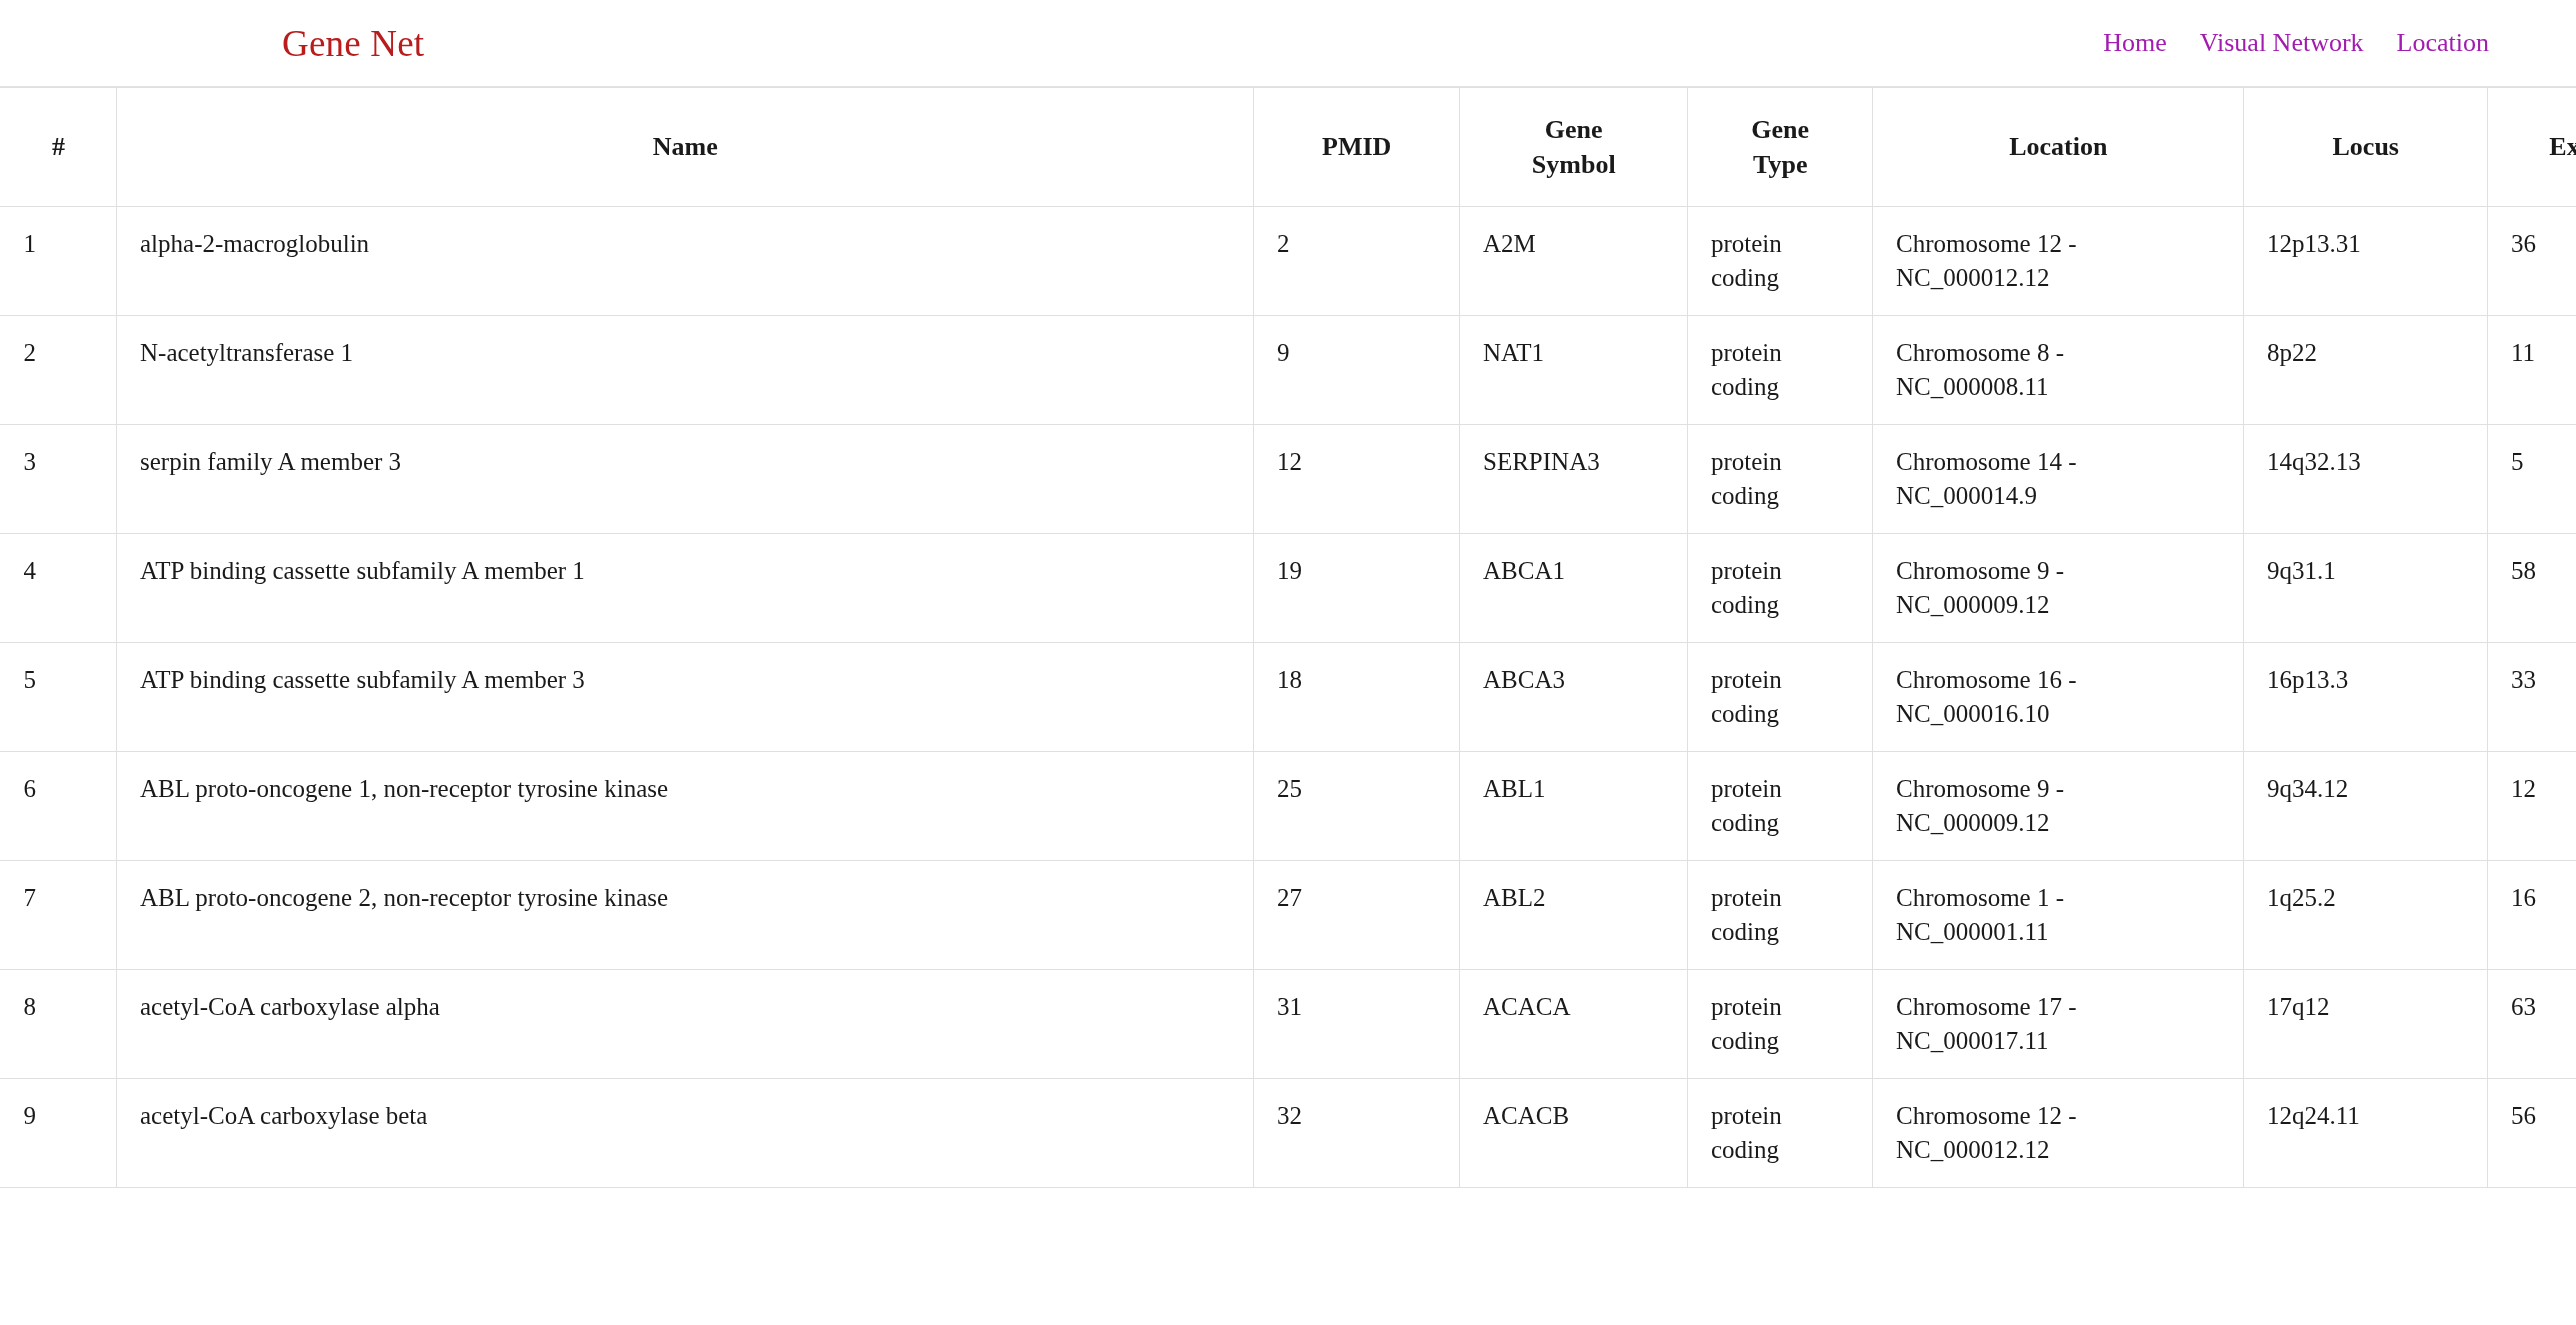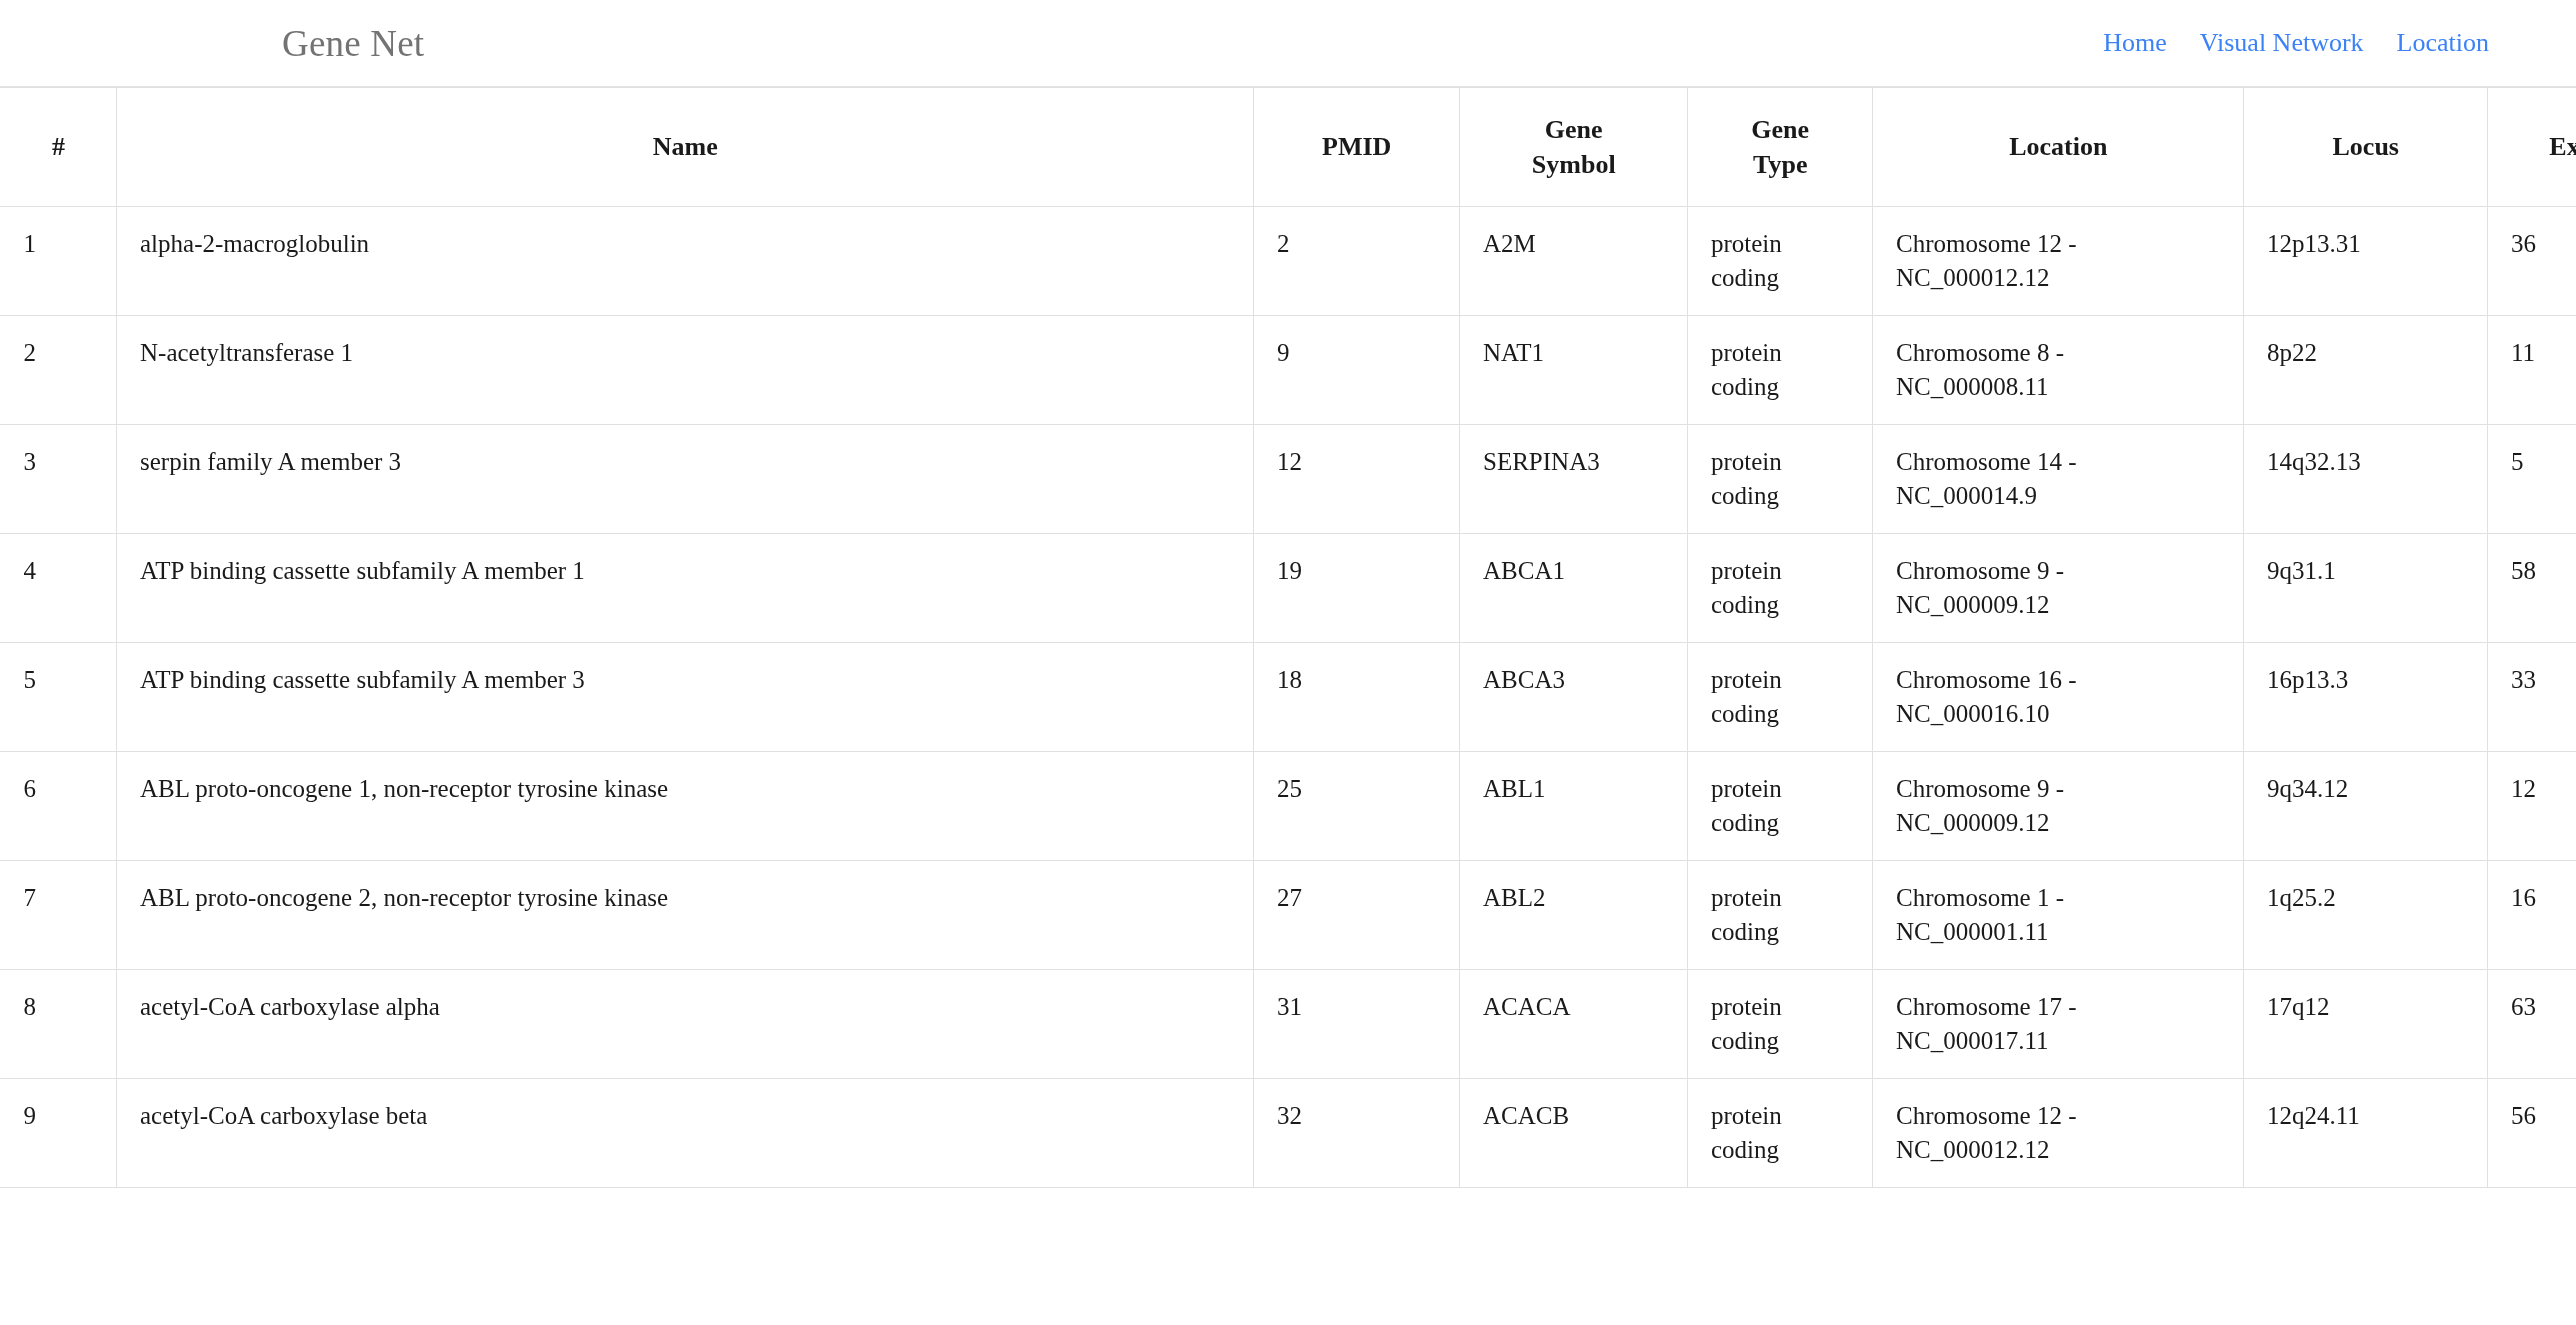--- a/index.html
+++ b/index.html
@@ -19,35 +19,35 @@
   .navbar {
     height: 87px;
     box-sizing: border-box;
     display: flex;
     align-items: center;
     border-bottom: 0.9px solid #e3e3e3;
     padding: 0 51px 0 0;
   }
   .brand {
     font-size: 37px;
-    color: #737373;
+    color: #b91c1c;
     margin-left: 282px;
     letter-spacing: 0.2px;
     white-space: nowrap;
   }
   .nav-links {
     margin-left: auto;
     display: flex;
     align-items: center;
     gap: 33px;
     padding-right: 36px;
   }
   .nav-link {
     font-size: 26px;
-    color: #3b82f6;
+    color: #a21caf;
     text-decoration: none;
     white-space: nowrap;
   }
 
   
   .table-wrap {
     width: 100%;
     overflow: hidden;
   }
   table.gene-table {

